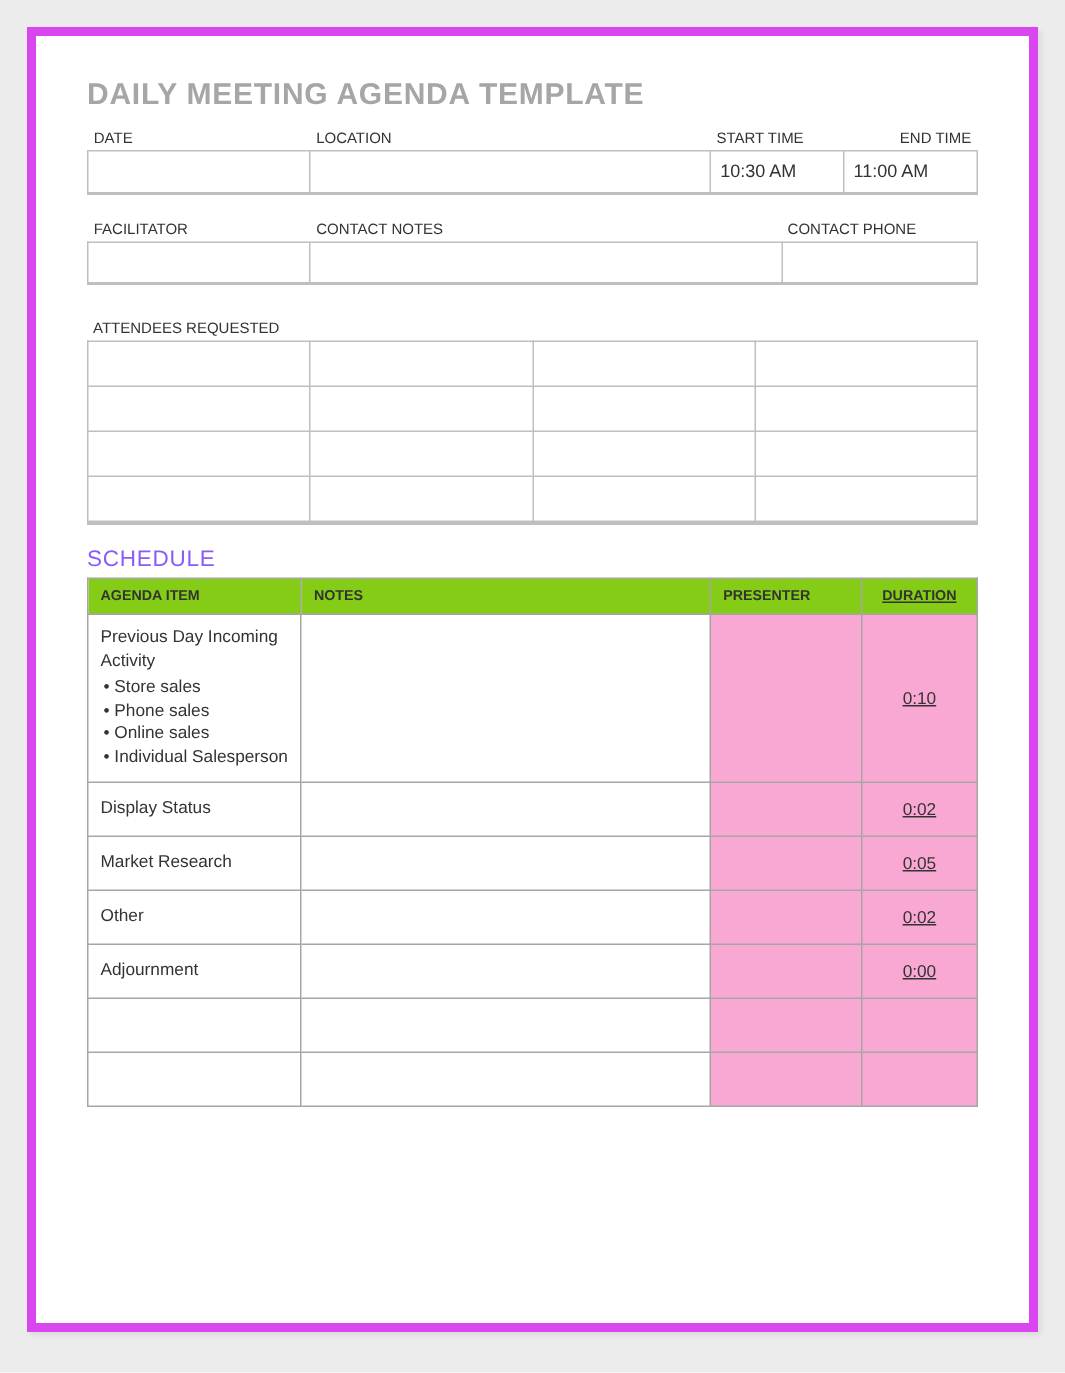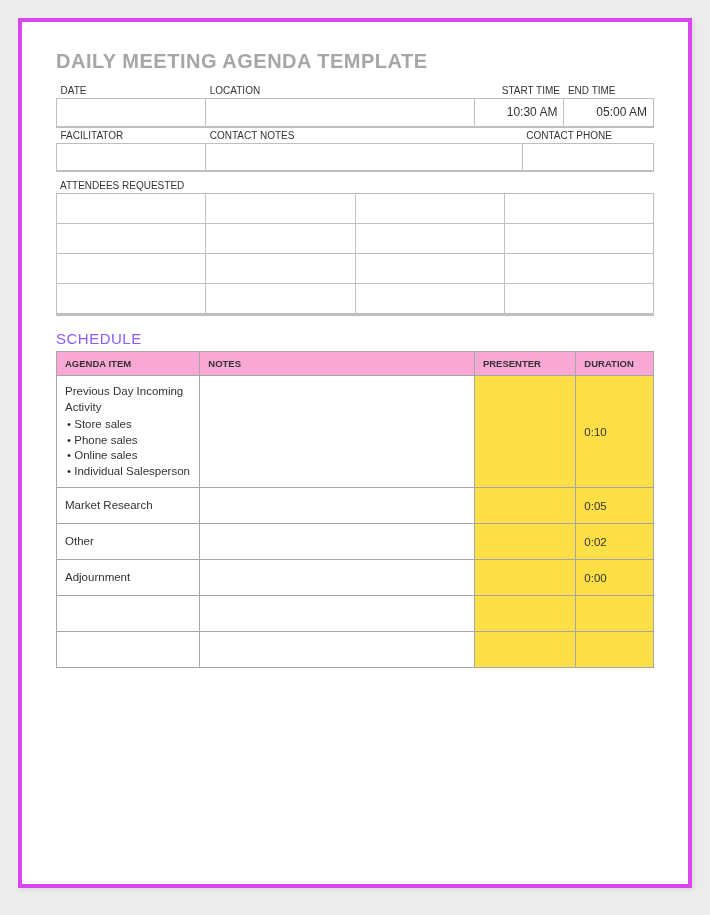--- a/index.html
+++ b/index.html
@@ -6,21 +6,21 @@
   body {
     background: #ececec;
     font-family: "Century Gothic", "Futura", "Trebuchet MS", Arial, sans-serif;
     font-size: 11px;
     color: #333;
     padding: 18px;
     width: 710px;
   }
   .page {
     background: #fff;
-    border: 4px solid #d946ef;
+    border: 6px solid #d946ef;
     box-shadow: 2px 2px 4px rgba(0,0,0,0.08);
     padding: 28px 34px 34px 34px;
     min-height: 870px;
   }
   .title {
     font-size: 20px;
     font-weight: bold;
     color: #a6a6a6;
     letter-spacing: 0.5px;
     margin-bottom: 10px;
@@ -40,51 +40,51 @@
     color: #333;
     border: none;
   }
   .info-table td.cell {
     border: 1px solid #bfbfbf;
     height: 28px;
     padding: 4px 6px;
     font-size: 12px;
     vertical-align: middle;
   }
-  .info-table { margin-bottom: 0; border-bottom: 2px solid #bfbfbf; }
-  .info-table .cell.center { text-align: right; }
+  .info-table { margin-bottom: 16px; border-bottom: 2px solid #bfbfbf; }
+  .info-table .cell.center { text-align: left; }
 
   .attendees-label {
     font-size: 10px;
     padding: 8px 4px 2px 4px;
   }
   .attendees-table td {
     border: 1px solid #bfbfbf;
     height: 30px;
   }
   .attendees-wrap { border-bottom: 2px solid #bfbfbf; }
 
   
   .schedule th {
-    background: #f9a8d4;
+    background: #84cc16;
     border: 1px solid #a6a6a6;
     font-size: 9.5px;
     font-weight: bold;
     text-align: left;
     padding: 6px 8px;
   }
-  .schedule th.right, .schedule td.right { text-align: left; }
+  .schedule th.right, .schedule td.right { text-align: center; text-decoration: underline; }
   .schedule td {
     border: 1px solid #a6a6a6;
     padding: 8px 8px;
     font-size: 11.5px;
     vertical-align: middle;
     height: 36px;
   }
-  .schedule td.shade { background: #fde047; }
+  .schedule td.shade { background: #f9a8d4; }
   .schedule td.item ul { list-style: none; padding-left: 2px; margin-top: 2px; }
   .schedule td.item ul li::before { content: "• "; }
   .schedule td.item { line-height: 1.35; }
   .col-item { width: 24%; }
   .col-notes { width: 46%; }
   .col-presenter { width: 17%; }
   .col-duration { width: 13%; }
 </style>
 </head>
 <body>
@@ -97,28 +97,28 @@
     <colgroup>
         <col style="width:25%">
         <col style="width:45%">
         <col style="width:15%">
         <col style="width:15%">
       </colgroup>
     <tbody>
         <tr>
       <td class="label">DATE</td>
       <td class="label">LOCATION</td>
-      <td class="label" style="text-align:right">START TIME</td>
-      <td class="label" style="text-align:left">END TIME</td>
+      <td class="label" style="text-align:left">START TIME</td>
+      <td class="label" style="text-align:right">END TIME</td>
     </tr>
     <tr>
       <td class="cell"></td>
       <td class="cell"></td>
       <td class="cell center">10:30 AM</td>
-      <td class="cell center">05:00 AM</td>
+      <td class="cell center">11:00 AM</td>
     </tr>
   </tbody>
     </table>
 
   <table class="info-table">
     <colgroup>
         <col style="width:25%">
         <col style="width:53%">
         <col style="width:22%">
       </colgroup>
@@ -196,20 +196,26 @@
               <li>Store sales</li>
               <li>Phone sales</li>
               <li>Online sales</li>
               <li>Individual Salesperson</li>
             </ul></td>
           <td></td>
           <td class="shade"></td>
           <td class="shade right">0:10</td>
         </tr>
         <tr>
+          <td class="item"><span>Display Status</span></td>
+          <td></td>
+          <td class="shade"></td>
+          <td class="shade right">0:02</td>
+        </tr>
+        <tr>
           <td class="item"><span>Market Research</span></td>
           <td></td>
           <td class="shade"></td>
           <td class="shade right">0:05</td>
         </tr>
         <tr>
           <td class="item"><span>Other</span></td>
           <td></td>
           <td class="shade"></td>
           <td class="shade right">0:02</td>

